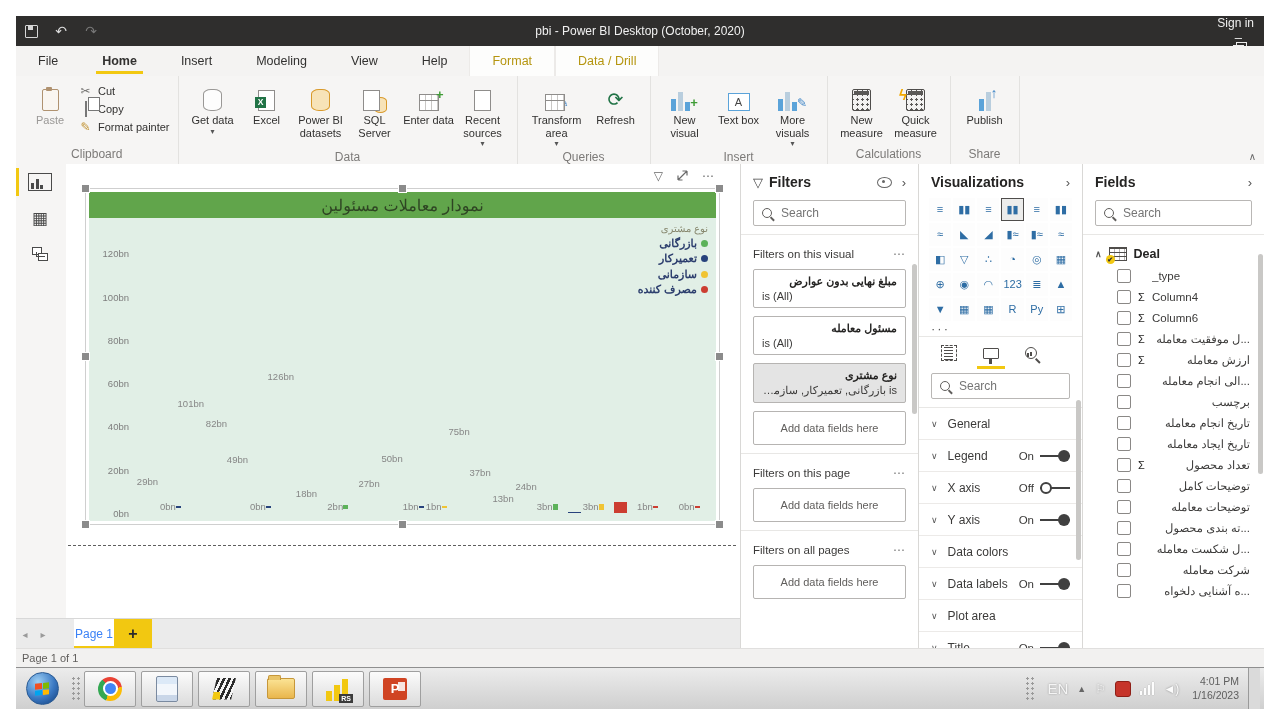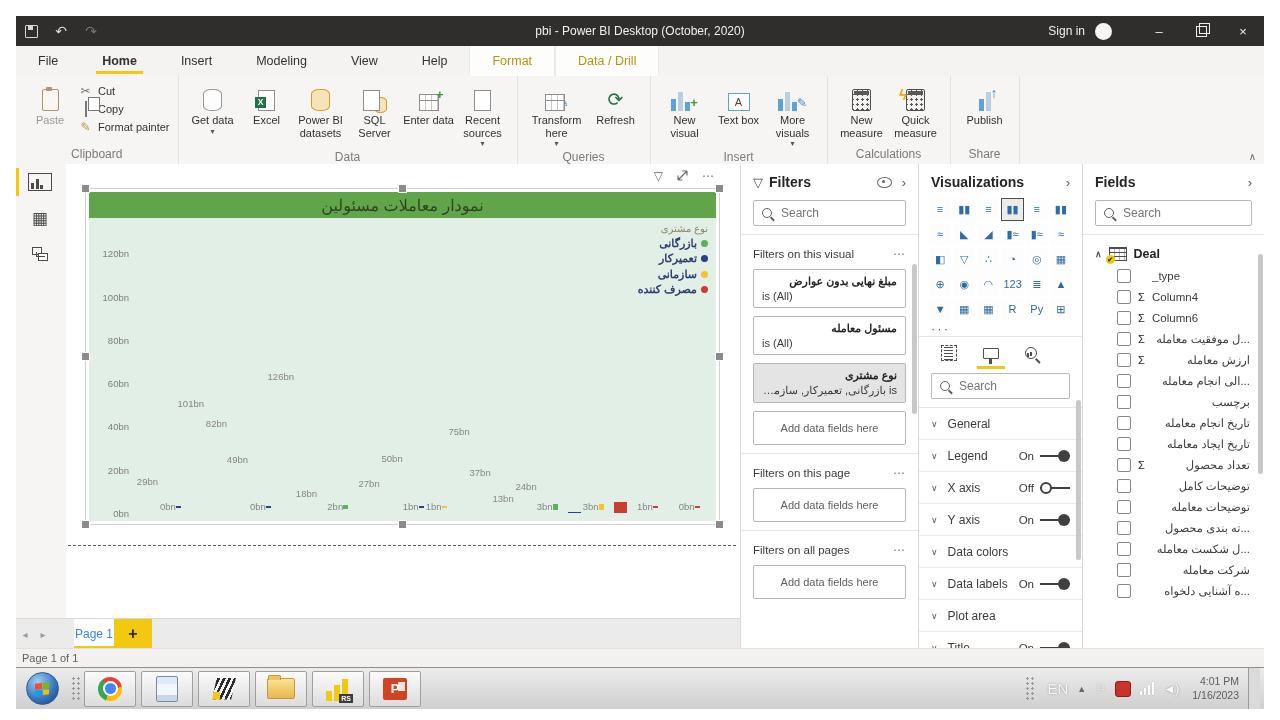--- a/index.html
+++ b/index.html
@@ -6,21 +6,21 @@
     font-family:"Liberation Sans", sans-serif;-webkit-font-smoothing:antialiased;}
   #root{position:absolute;left:0;top:0;width:1280px;height:720px;background:#fff;}
   .abs{position:absolute;}
 
   
   #titlebar{left:16px;top:16px;width:1248px;height:30px;background:#2f2e2d;display:flex;align-items:center;color:#e8e8e8;}
   .tb-ic{width:30px;height:30px;display:flex;align-items:center;justify-content:center;font-size:14px;color:#dcdcdc;}
   .floppy{width:11px;height:11px;border:1.5px solid #d6d6d6;border-radius:1px;position:relative;}
   .floppy::after{content:"";position:absolute;left:2px;top:0;width:5px;height:4px;background:#d6d6d6;}
   #tb-title{position:absolute;left:0;right:0;text-align:center;font-size:12px;color:#f0f0f0;pointer-events:none;}
-  #tb-right{margin-left:auto;display:flex;align-items:center;height:100%;}
+  #tb-right{margin-left:auto;display:flex;align-items:flex-start;height:100%;flex-direction:column;}
   #signin{font-size:12px;color:#f0f0f0;margin-right:10px;}
   .avatar{width:17px;height:17px;border-radius:50%;background:#f5f5f5;margin-right:26px;}
   .winbtn{width:42px;height:100%;display:flex;align-items:center;justify-content:center;color:#eee;font-size:13px;}
   .restore{width:9px;height:9px;border:1px solid #eee;position:relative;background:#2f2e2d;}
   .restore::before{content:"";position:absolute;left:2px;top:-4px;width:9px;height:9px;border:1px solid #eee;}
 
   
   #menubar{left:16px;top:46px;width:1248px;height:30px;background:#f4f3f2;display:flex;align-items:stretch;border-bottom:1px solid #e6e5e4;}
   .mtab{padding:0 22px;display:flex;align-items:center;font-size:12.5px;color:#323130;position:relative;}
   .mtab.active{font-weight:bold;}
@@ -330,21 +330,21 @@
       <div class="rglabel">Data</div>
     </div>
 
     <div class="rgroup">
       <div class="rbuttons">
         <div class="rbtn wide">
           <span class="ri">
               <span class="gridic"></span>
               <span style="color:#3d84c6;font-size:12px;margin-left:-6px">✎</span>
             </span>
-          <span>Transform here</span>
+          <span>Transform area</span>
             <span class="chev">▾</span>
         </div>
         <div class="rbtn">
           <span class="ri" style="font-size:19px;color:#217346">⟳</span>
           <span>Refresh</span>
         </div>
       </div>
       <div class="rglabel">Queries</div>
     </div>
 

